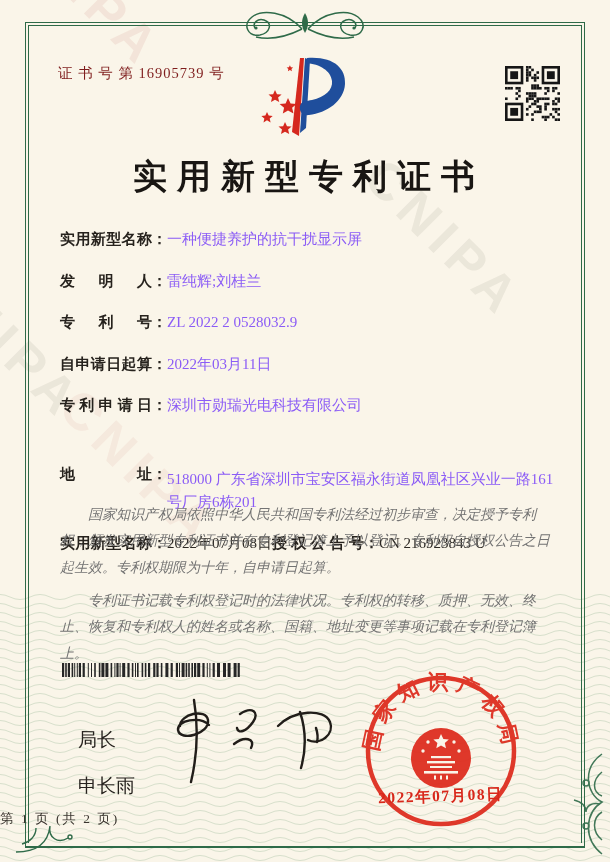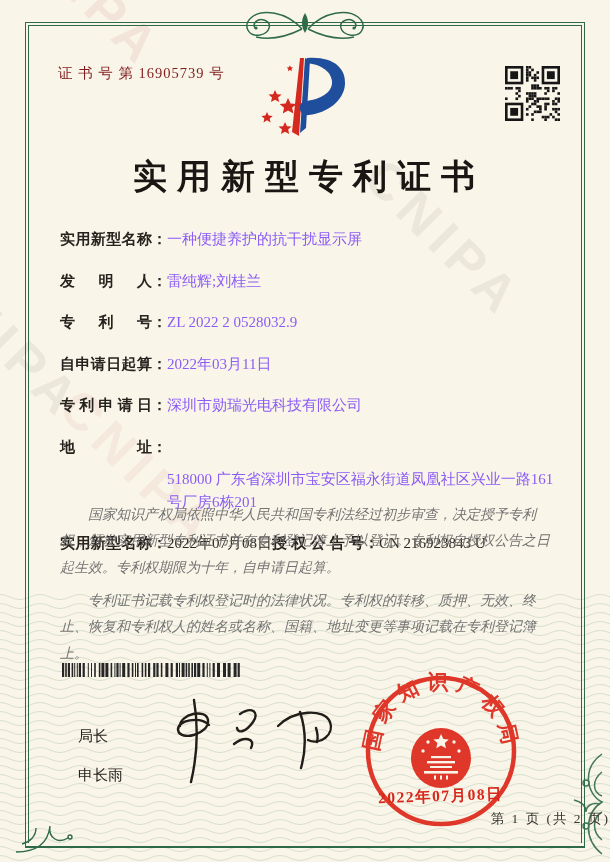--- a/index.html
+++ b/index.html
@@ -24,36 +24,36 @@
   .orn-bl{position:absolute;left:12px;bottom:6px;z-index:2;}
   .orn-br{position:absolute;right:2px;bottom:2px;z-index:2;}
 
   
   .cert-no{position:absolute;left:58px;top:64px;z-index:2;font-size:14.5px;letter-spacing:1px;color:#7f1d1d;}
   .logo{position:absolute;left:243px;top:54px;z-index:2;}
   .qr{position:absolute;left:505px;top:66px;z-index:2;}
   .title{position:absolute;left:0;top:150px;width:100%;margin:4px;z-index:2;text-align:center;
          font-size:34px;font-weight:bold;letter-spacing:10px;color:#191613;}
   .fields{position:absolute;left:60px;top:228px;width:494px;z-index:2;font-size:15px;}
-  .row{display:flex;margin-bottom:18.5px;line-height:23px;}
+  .row{display:flex;margin-bottom:18.5px;line-height:23px;align-items:center;}
   .flabel{display:inline-block;width:92px;text-align:justify;text-align-last:justify;font-weight:600;color:#26221d;}
   .colon{width:15px;font-weight:600;}
   .fval{flex:1;color:#8b5cf6;}
   .addr .fval{max-width:392px;margin-top:32px;}
   .g2{}
   .paras{position:absolute;left:60px;right:56px;top:502px;z-index:2;}
   .paras p{margin:0 0 7px 0;text-indent:2em;font-size:14px;line-height:1.88;color:#737373;font-style:italic;}
   .barcode{position:absolute;left:62px;top:663px;z-index:2;}
-  .signer{position:absolute;left:78px;top:727px;z-index:2;font-size:15px;color:#26221e;}
+  .signer{position:absolute;left:78px;top:727px;z-index:2;font-size:19px;color:#26221e;}
   .signer .nm{margin-top:20px;}
   .signature{position:absolute;left:160px;top:690px;z-index:2;}
   .seal{position:absolute;left:360px;top:670px;z-index:3;opacity:0.93;}
   .seal-date{position:absolute;left:378px;top:786px;z-index:4;font-size:15.5px;font-weight:bold;
              color:#d8271a;letter-spacing:1.5px;transform:rotate(-2deg);white-space:nowrap;}
-  .footer{position:absolute;left:0;top:810px;width:100%;z-index:2;text-align:right;
+  .footer{position:absolute;left:0;top:810px;width:100%;z-index:2;text-align:left;
           font-size:13.5px;letter-spacing:2px;color:#3a352f;}
 </style>
 </head>
 <body>
 
 <div class="page">
 
   <div class="waves" id="waves"><svg width="610" height="270">
         <path d="M-10 5 q10 -5 20 0 q10 5 20 0 q10 -5 20 0 q10 5 20 0 q10 -5 20 0 q10 5 20 0 q10 -5 20 0 q10 5 20 0 q10 -5 20 0 q10 5 20 0 q10 -5 20 0 q10 5 20 0 q10 -5 20 0 q10 5 20 0 q10 -5 20 0 q10 5 20 0 q10 -5 20 0 q10 5 20 0 q10 -5 20 0 q10 5 20 0 q10 -5 20 0 q10 5 20 0 q10 -5 20 0 q10 5 20 0 q10 -5 20 0 q10 5 20 0 q10 -5 20 0 q10 5 20 0 q10 -5 20 0 q10 5 20 0 q10 -5 20 0 q10 5 20 0 q10 -5 20 0 q10 5 20 0" fill="none" stroke="#a3bfa0" stroke-width="0.8" opacity="0.5"></path>
         <path d="M-10 14 q10 -5 20 0 q10 5 20 0 q10 -5 20 0 q10 5 20 0 q10 -5 20 0 q10 5 20 0 q10 -5 20 0 q10 5 20 0 q10 -5 20 0 q10 5 20 0 q10 -5 20 0 q10 5 20 0 q10 -5 20 0 q10 5 20 0 q10 -5 20 0 q10 5 20 0 q10 -5 20 0 q10 5 20 0 q10 -5 20 0 q10 5 20 0 q10 -5 20 0 q10 5 20 0 q10 -5 20 0 q10 5 20 0 q10 -5 20 0 q10 5 20 0 q10 -5 20 0 q10 5 20 0 q10 -5 20 0 q10 5 20 0 q10 -5 20 0 q10 5 20 0 q10 -5 20 0 q10 5 20 0" fill="none" stroke="#a3bfa0" stroke-width="0.8" opacity="0.5"></path>

